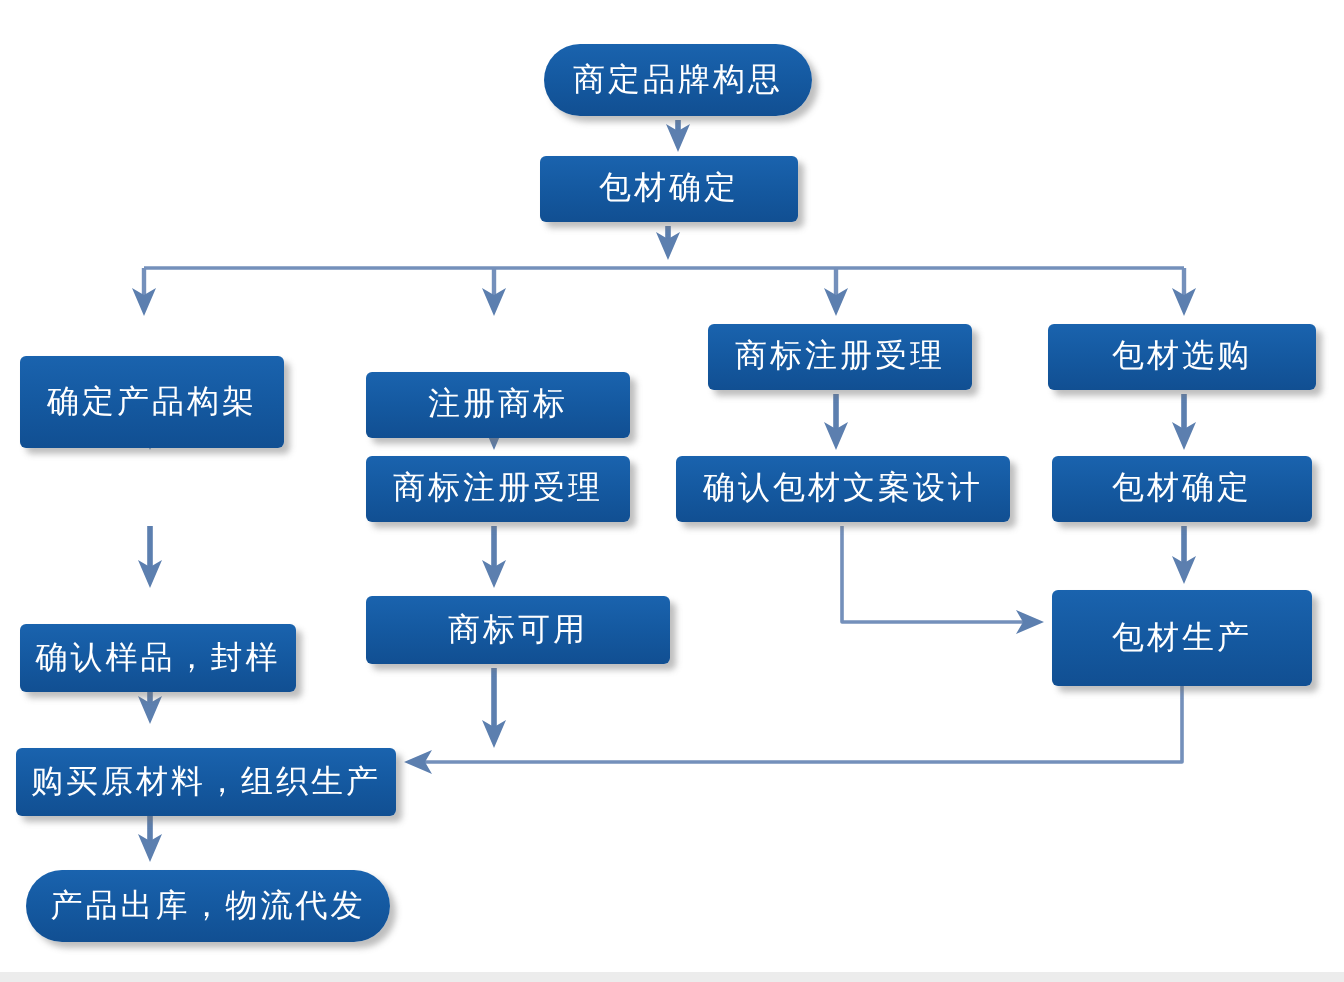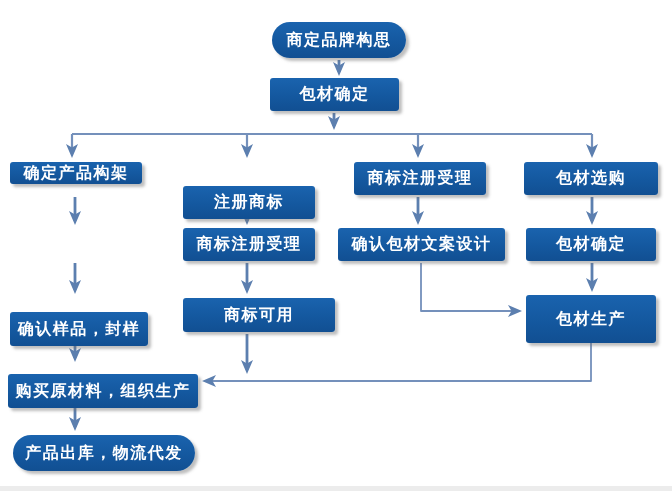--- a/index.html
+++ b/index.html
@@ -9,21 +9,21 @@
     overflow:hidden;
     background:#ffffff;
     font-family:"Liberation Sans", sans-serif;
   }
   #edge-layer{
     position:absolute;left:0;top:0;width:672px;height:491px;
   }
   .node{
     position:absolute;
     display:flex;align-items:center;justify-content:center;
-    color:#fff;font-weight:bold;font-size:16px;letter-spacing:1.5px;
+    color:#fff;font-weight:normal;font-size:16px;letter-spacing:1.5px;
     background:linear-gradient(180deg,#1a63ae 0%,#14589f 55%,#114f92 100%);
     border-radius:3px;
     box-shadow:3px 3px 3px rgba(110,110,110,0.45);
     white-space:nowrap;
     box-sizing:border-box;
   }
   .node.pill{border-radius:18px;}
   #bottom-strip{
     position:absolute;left:0;bottom:0;width:672px;height:5px;
     background:#ececec;
@@ -56,21 +56,21 @@
       <polyline points="418,197 418,221" fill="none" stroke="#5C7FAF" stroke-width="2.8" stroke-linejoin="round" marker-end="url(#arrowhead)"></polyline>
       <polyline points="421,263 421,311 518,311" fill="none" stroke="#7490BB" stroke-width="1.8" stroke-linejoin="round" marker-end="url(#arrowhead)"></polyline>
       <polyline points="592,197 592,221" fill="none" stroke="#5C7FAF" stroke-width="2.8" stroke-linejoin="round" marker-end="url(#arrowhead)"></polyline>
       <polyline points="592,263 592,288" fill="none" stroke="#5C7FAF" stroke-width="2.8" stroke-linejoin="round" marker-end="url(#arrowhead)"></polyline>
       <polyline points="591,329 591,381 206,381" fill="none" stroke="#7490BB" stroke-width="1.8" stroke-linejoin="round" marker-end="url(#arrowhead)"></polyline>
     </svg>
 
   <div id="bottom-strip" style="background: rgb(236, 236, 236);"></div>
 <div class="node pill" style="left: 272px; top: 22px; width: 134px; height: 36px; background: linear-gradient(rgb(26, 99, 174) 0%, rgb(20, 88, 159) 55%, rgb(17, 79, 146) 100%); color: rgb(255, 255, 255);">商定品牌构思</div>
     <div class="node" style="left: 270px; top: 78px; width: 129px; height: 33px; background: linear-gradient(rgb(26, 99, 174) 0%, rgb(20, 88, 159) 55%, rgb(17, 79, 146) 100%); color: rgb(255, 255, 255);">包材确定</div>
-    <div class="node" style="left: 10px; top: 162px; width: 132px; height: 22px; background: linear-gradient(rgb(26, 99, 174) 0%, rgb(20, 88, 159) 55%, rgb(17, 79, 146) 100%); color: rgb(255, 255, 255);">确定产品构架</div>
+    <div class="node" style="left: 10px; top: 178px; width: 132px; height: 46px; background: linear-gradient(rgb(26, 99, 174) 0%, rgb(20, 88, 159) 55%, rgb(17, 79, 146) 100%); color: rgb(255, 255, 255);">确定产品构架</div>
     <div class="node" style="left: 183px; top: 162px; width: 132px; height: 33px; background: linear-gradient(rgb(26, 99, 174) 0%, rgb(20, 88, 159) 55%, rgb(17, 79, 146) 100%); color: rgb(255, 255, 255); margin-top: 24px;">注册商标</div>
     <div class="node" style="left: 354px; top: 162px; width: 132px; height: 33px; background: linear-gradient(rgb(26, 99, 174) 0%, rgb(20, 88, 159) 55%, rgb(17, 79, 146) 100%); color: rgb(255, 255, 255);">商标注册受理</div>
     <div class="node" style="left: 524px; top: 162px; width: 134px; height: 33px; background: linear-gradient(rgb(26, 99, 174) 0%, rgb(20, 88, 159) 55%, rgb(17, 79, 146) 100%); color: rgb(255, 255, 255);">包材选购</div>
     <div class="node" style="left: 183px; top: 228px; width: 132px; height: 33px; background: linear-gradient(rgb(26, 99, 174) 0%, rgb(20, 88, 159) 55%, rgb(17, 79, 146) 100%); color: rgb(255, 255, 255);">商标注册受理</div>
     <div class="node" style="left: 338px; top: 228px; width: 167px; height: 33px; background: linear-gradient(rgb(26, 99, 174) 0%, rgb(20, 88, 159) 55%, rgb(17, 79, 146) 100%); color: rgb(255, 255, 255);">确认包材文案设计</div>
     <div class="node" style="left: 526px; top: 228px; width: 130px; height: 33px; background: linear-gradient(rgb(26, 99, 174) 0%, rgb(20, 88, 159) 55%, rgb(17, 79, 146) 100%); color: rgb(255, 255, 255);">包材确定</div>
     <div class="node" style="left: 10px; top: 312px; width: 138px; height: 34px; background: linear-gradient(rgb(26, 99, 174) 0%, rgb(20, 88, 159) 55%, rgb(17, 79, 146) 100%); color: rgb(255, 255, 255);">确认样品，封样</div>
     <div class="node" style="left: 183px; top: 298px; width: 152px; height: 34px; background: linear-gradient(rgb(26, 99, 174) 0%, rgb(20, 88, 159) 55%, rgb(17, 79, 146) 100%); color: rgb(255, 255, 255);">商标可用</div>
     <div class="node" style="left: 526px; top: 295px; width: 130px; height: 48px; background: linear-gradient(rgb(26, 99, 174) 0%, rgb(20, 88, 159) 55%, rgb(17, 79, 146) 100%); color: rgb(255, 255, 255);">包材生产</div>
     <div class="node" style="left: 8px; top: 374px; width: 190px; height: 34px; background: linear-gradient(rgb(26, 99, 174) 0%, rgb(20, 88, 159) 55%, rgb(17, 79, 146) 100%); color: rgb(255, 255, 255);">购买原材料，组织生产</div>

